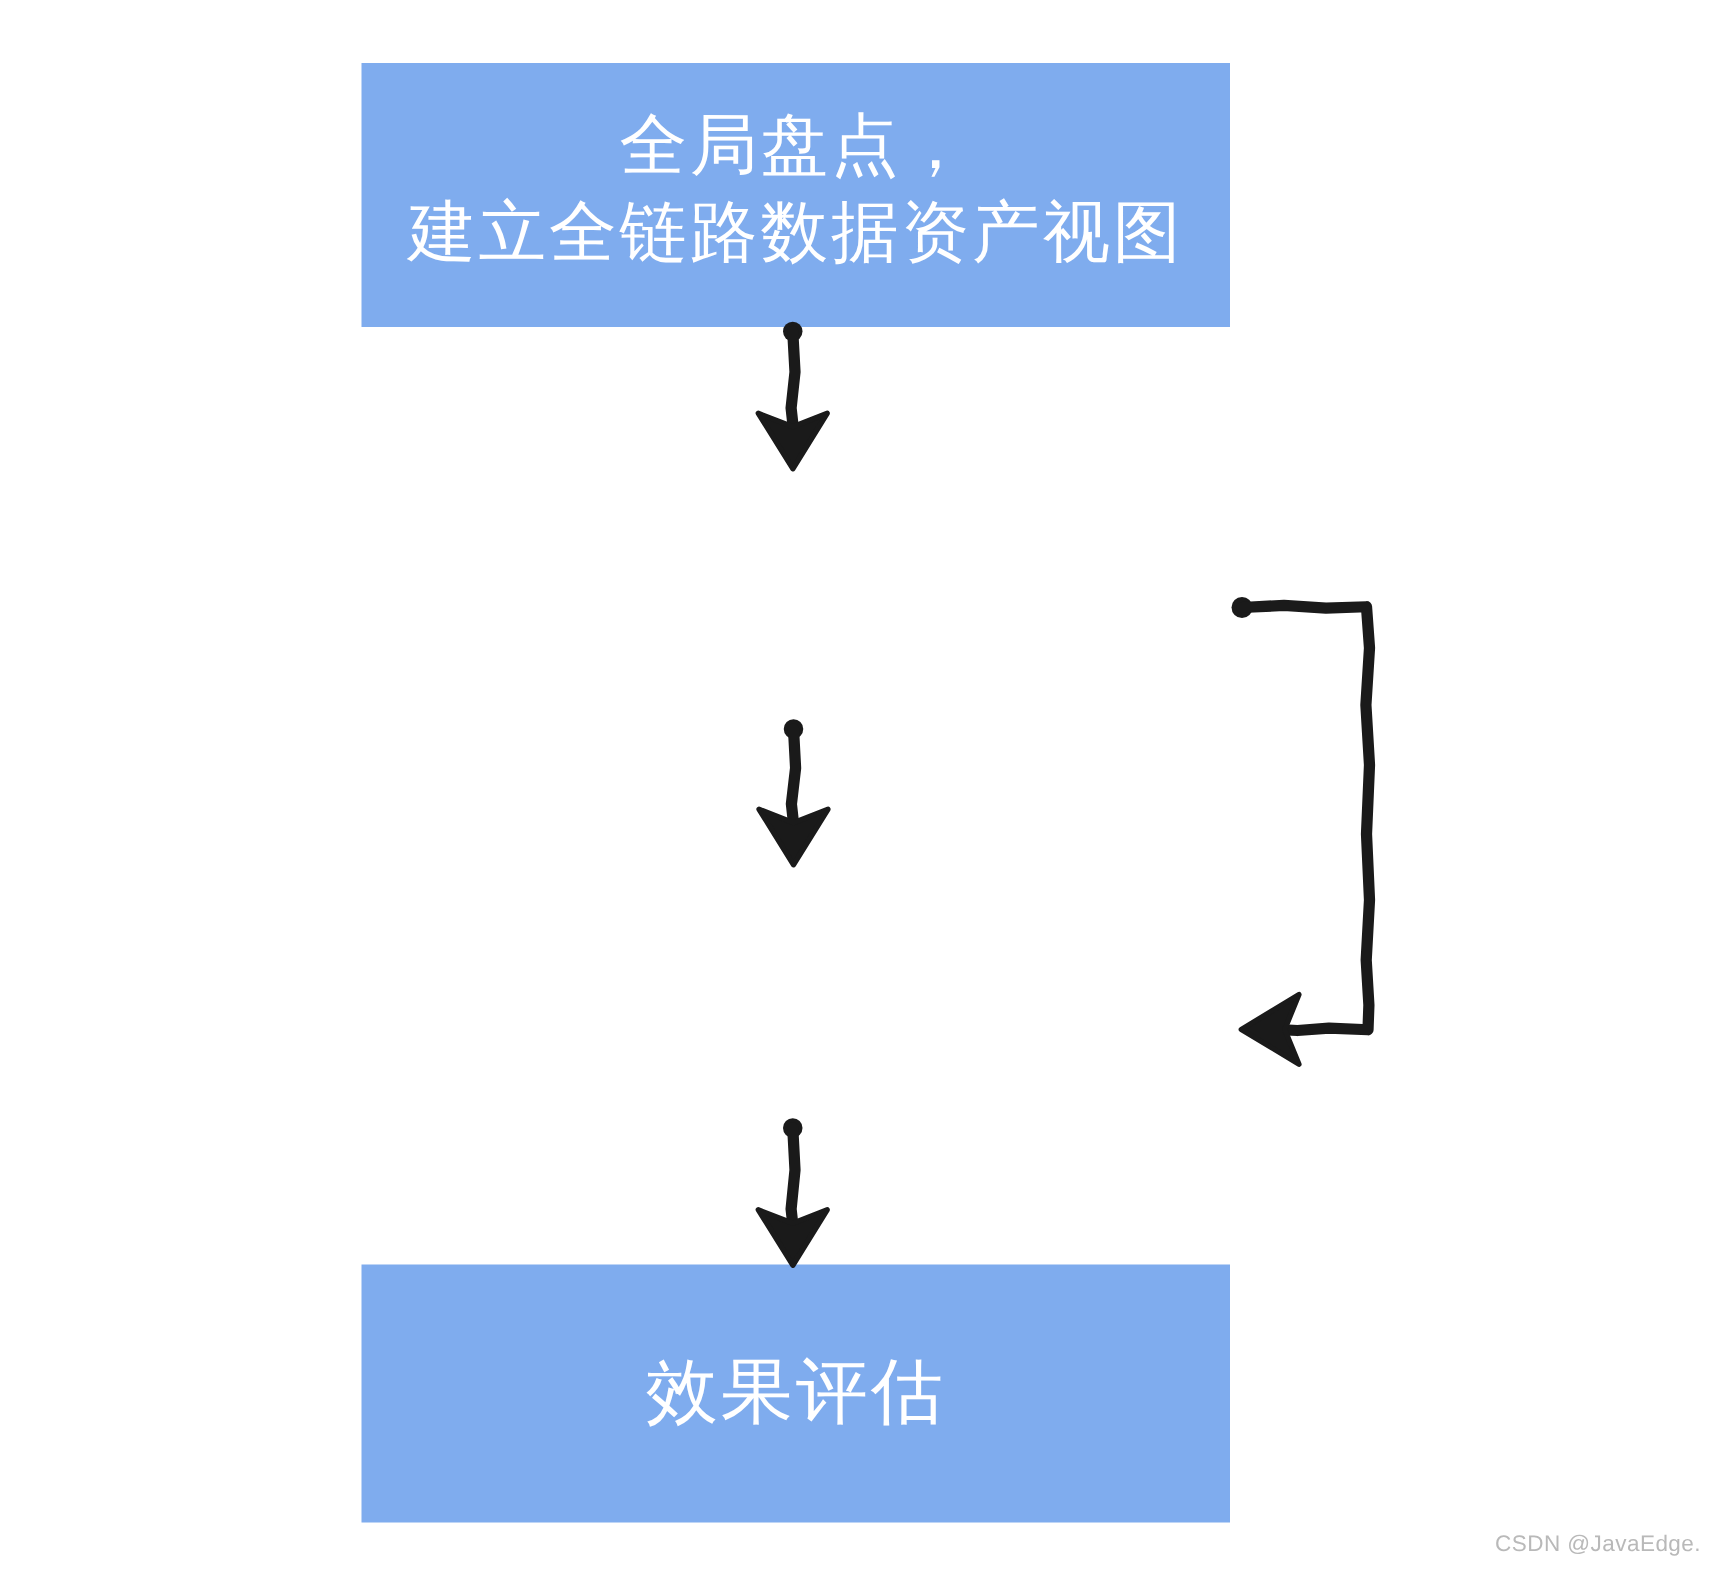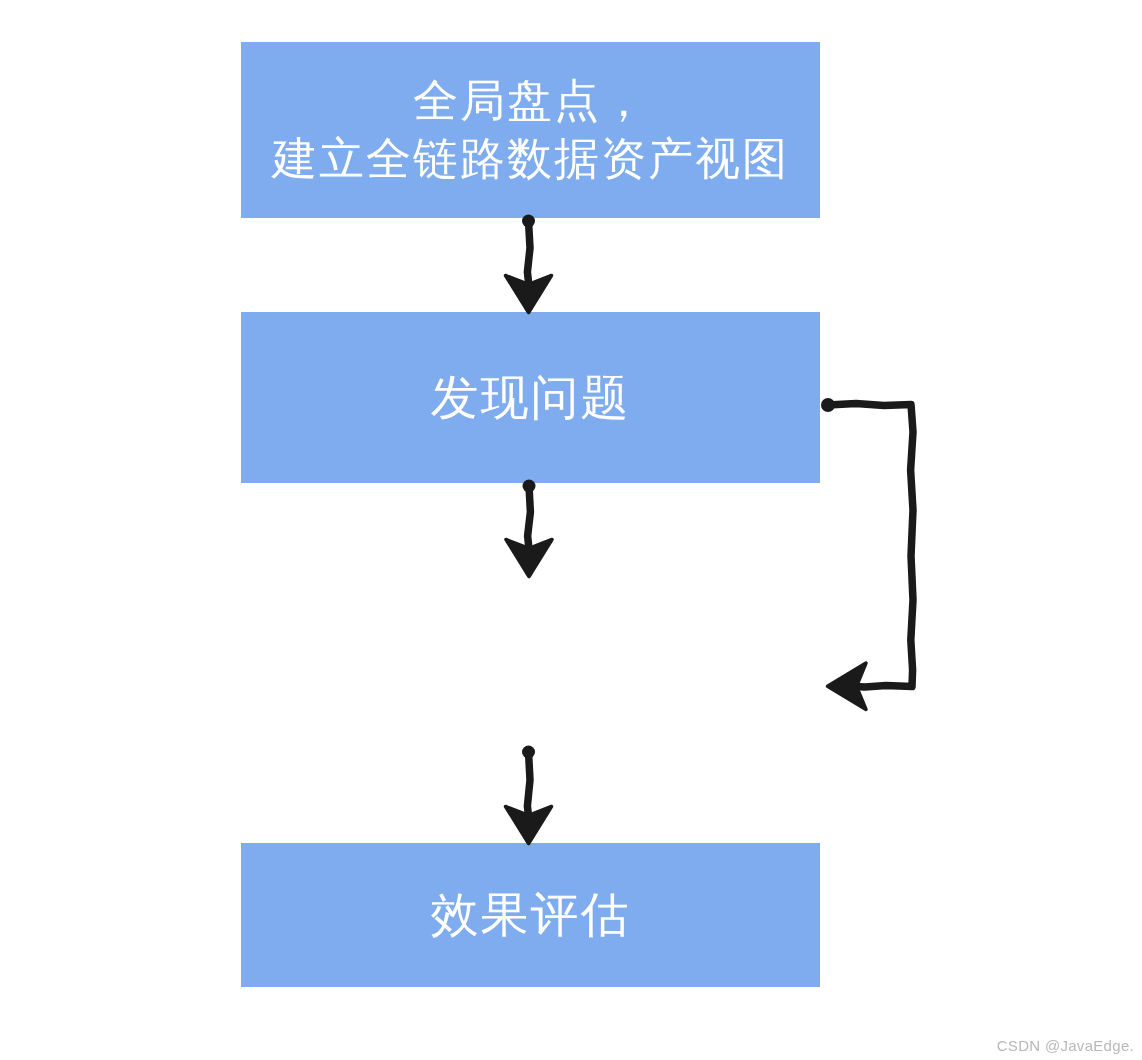--- a/index.html
+++ b/index.html
@@ -36,58 +36,55 @@
     font-family: "DejaVu Sans", "Liberation Sans", sans-serif;
     font-weight: 400;
     letter-spacing: 2px;
     line-height: 1.28;
     white-space: pre-line;
     padding: 0 10px;
   }
   #node-1 { top: 42px;  height: 176px; }
   #node-2 { top: 312px; height: 171px; }
   #node-3 { top: 576px; height: 173px; }
-  #node-4 { top: 843px; height: 144px; }
+  #node-4 { top: 843px; height: 172px; }
 
-  #node-1 .node-label { font-size: 45px; }
+  #node-1 .node-label { font-size: 45px; font-family: Liberation Mono, monospace; }
   #node-2 .node-label { font-size: 48px; }
   #node-3 .node-label { font-size: 48px; }
   #node-4 .node-label { font-size: 48px; }
 
   #arrow-layer {
     position: absolute;
     left: 0;
     top: 0;
     width: 1142px;
     height: 1060px;
     pointer-events: none;
   }
   .watermark {
     position: absolute;
     right: 8px;
-    bottom: 6px;
+    bottom: 22px;
     color: #b9b9b9;
     font-size: 15px;
     font-family: "Liberation Sans", sans-serif;
     letter-spacing: 0.3px;
   }
 </style>
 </head>
 <body>
 
 <div id="canvas">
 
   <div class="node" id="node-1">
     <div class="node-label">全局盘点，
 建立全链路数据资产视图</div>
   </div>
 
-  <div class="node" id="node-2">
-    <div class="node-label">发现问题</div>
-  </div>
 
 
   <div class="node" id="node-4">
     <div class="node-label">效果评估</div>
   </div>
 
   <svg id="arrow-layer" width="1142" height="1060" viewBox="0 0 1142 1060">
 
     <g>
       <circle cx="528.5" cy="221" r="6.5" fill="#1a1a1a"></circle>

